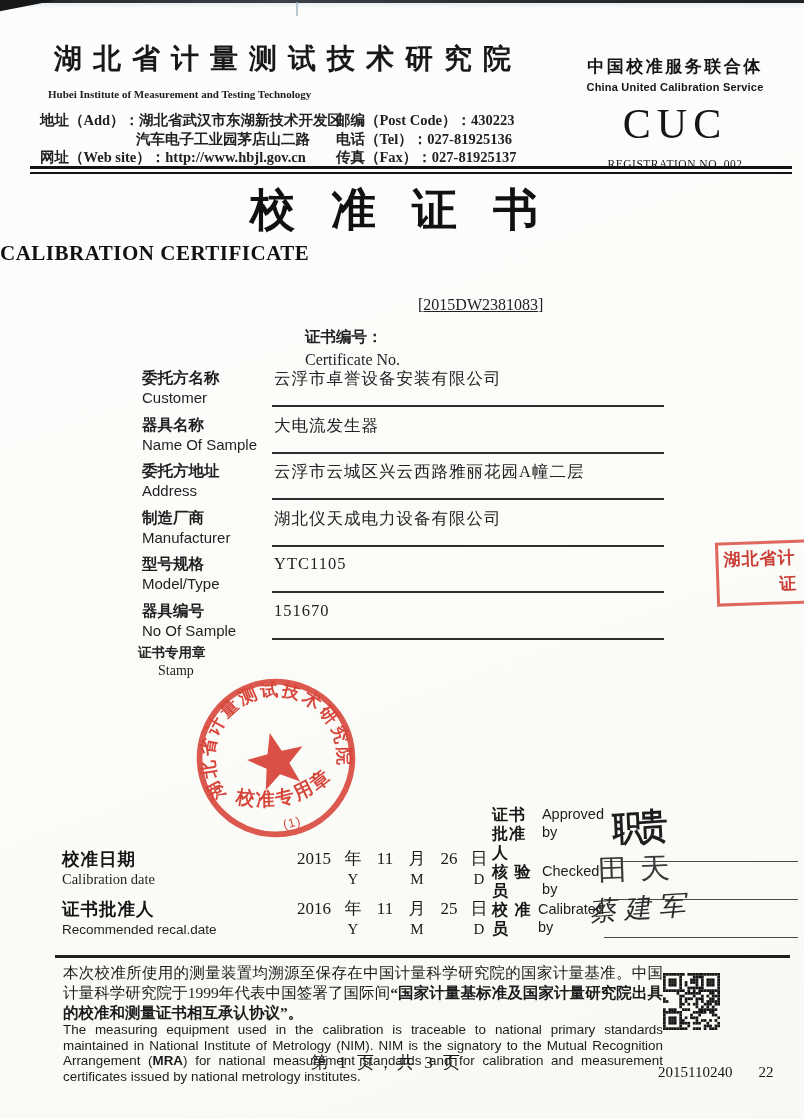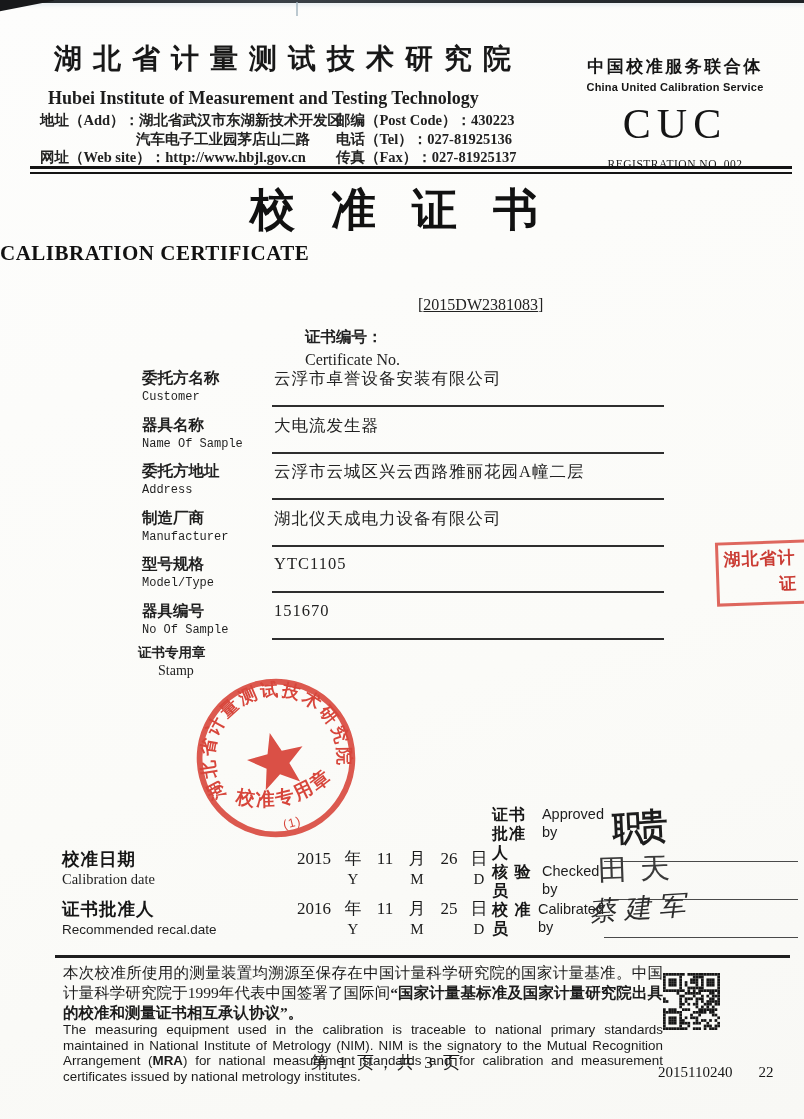--- a/index.html
+++ b/index.html
@@ -15,21 +15,21 @@
   
   .scan-top-edge{position:absolute;top:0;left:0;right:0;height:3px;
     background:linear-gradient(to right,#23272b,#3a4046 35%,#272b2f 70%,#1e2225);
     box-shadow:0 2px 4px rgba(140,170,195,.30);}
   .scan-corner{position:absolute;left:-22px;top:-7px;width:75px;height:15px;background:#17181a;
     transform:rotate(-11deg);}
   .scan-line{position:absolute;left:296px;top:2px;width:2px;height:14px;background:#9fb2bd;opacity:.7;}
 
   
   .inst-cn{position:absolute;left:54px;top:40px;font-size:28px;font-weight:bold;letter-spacing:11px;color:#181818;}
-  .inst-en{position:absolute;left:48px;top:88px;font-size:18px;font-weight:bold;color:#1c1c1c;}
+  .inst-en{position:absolute;left:48px;top:88px;font-size:11px;font-weight:bold;color:#1c1c1c;}
   .contact{position:absolute;top:111px;font-size:14.5px;font-weight:600;color:#222;line-height:18.5px;}
   .contact.c-left{left:40px;}
   .contact.c-right{left:336px;}
   .addr2{padding-left:96px;}
   .cuc{position:absolute;left:552px;top:55px;width:246px;text-align:center;color:#151515;}
   .cuc-cn{font-size:17px;font-weight:bold;letter-spacing:2.5px;}
   .cuc-en{font-size:11px;font-weight:bold;margin-top:3px;letter-spacing:.2px;}
   .cuc-abbr{font-size:42px;letter-spacing:6px;margin-top:7px;font-weight:500;}
   .cuc-reg{font-size:11.5px;margin-top:10px;letter-spacing:.5px;}
   .double-rule{position:absolute;left:30px;top:166px;width:762px;height:3px;
@@ -46,21 +46,21 @@
   .certno-cn{font-size:15.5px;font-weight:bold;margin-top:31px;}
   .certno-en{font-size:16px;margin-top:3px;}
   .certno-val{position:absolute;left:113px;top:0;font-size:16px;white-space:nowrap;}
   .certno-num{text-decoration:underline;}
 
   
   .fields{position:absolute;left:142px;top:368px;width:522px;}
   .frow{display:flex;min-height:39px;margin-bottom:7.5px;}
   .flabel{width:130px;display:flex;flex-direction:column;justify-content:flex-start;}
   .flabel .cn{font-size:15.5px;font-weight:bold;color:#1f1f1f;line-height:20px;}
-  .flabel .en{font-size:12px;color:#1f1f1f;line-height:19px;font-family:Liberation Mono, monospace;}
+  .flabel .en{font-size:15px;color:#1f1f1f;line-height:19px;}
   .fvalue{flex:1;border-bottom:2px solid #2e2e2e;font-size:16.5px;color:#222;
     padding-left:2px;letter-spacing:1px;}
 
   
   .stamp-label{position:absolute;left:138px;top:644px;font-size:13.5px;font-weight:bold;}
   .stamp-label-en{position:absolute;left:158px;top:663px;font-size:14px;}
   .stamp-wrap{position:absolute;left:190px;top:672px;width:172px;height:172px;
     transform:rotate(-14deg);opacity:.92;}
   .side-stamp{position:absolute;right:-10px;top:541px;width:92px;height:58px;
     border:3.5px solid rgba(214,62,50,.78);transform:rotate(-2deg);

